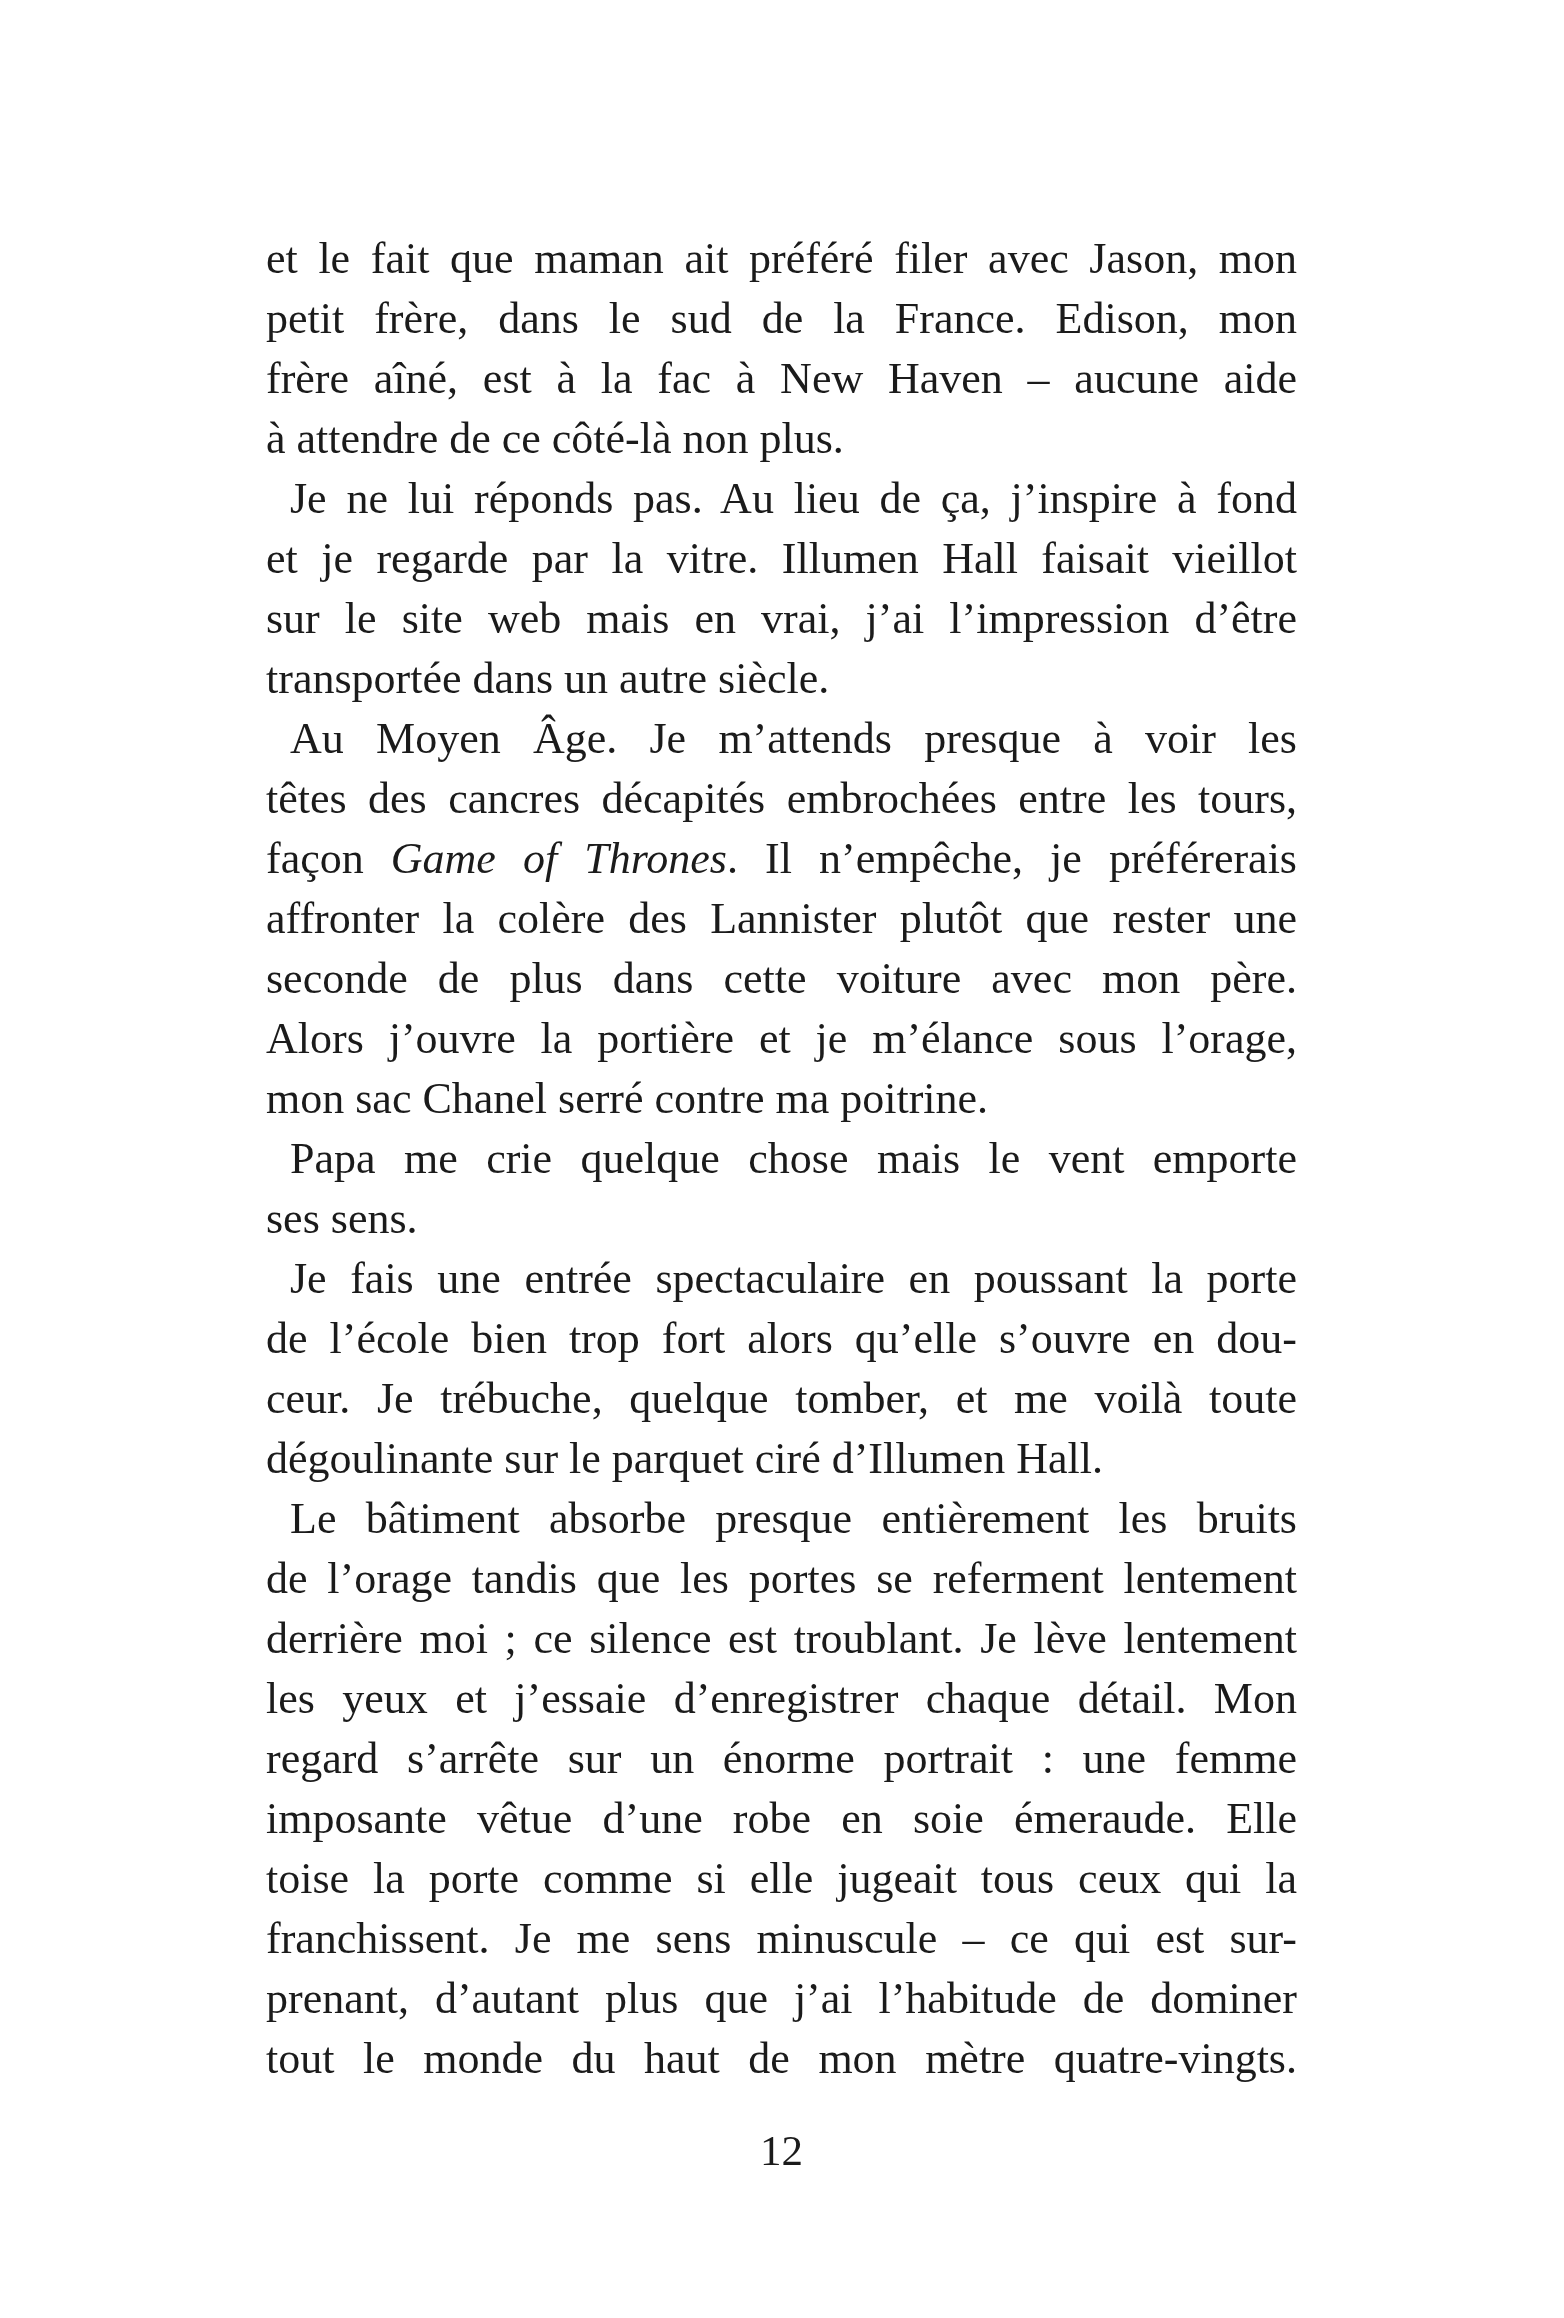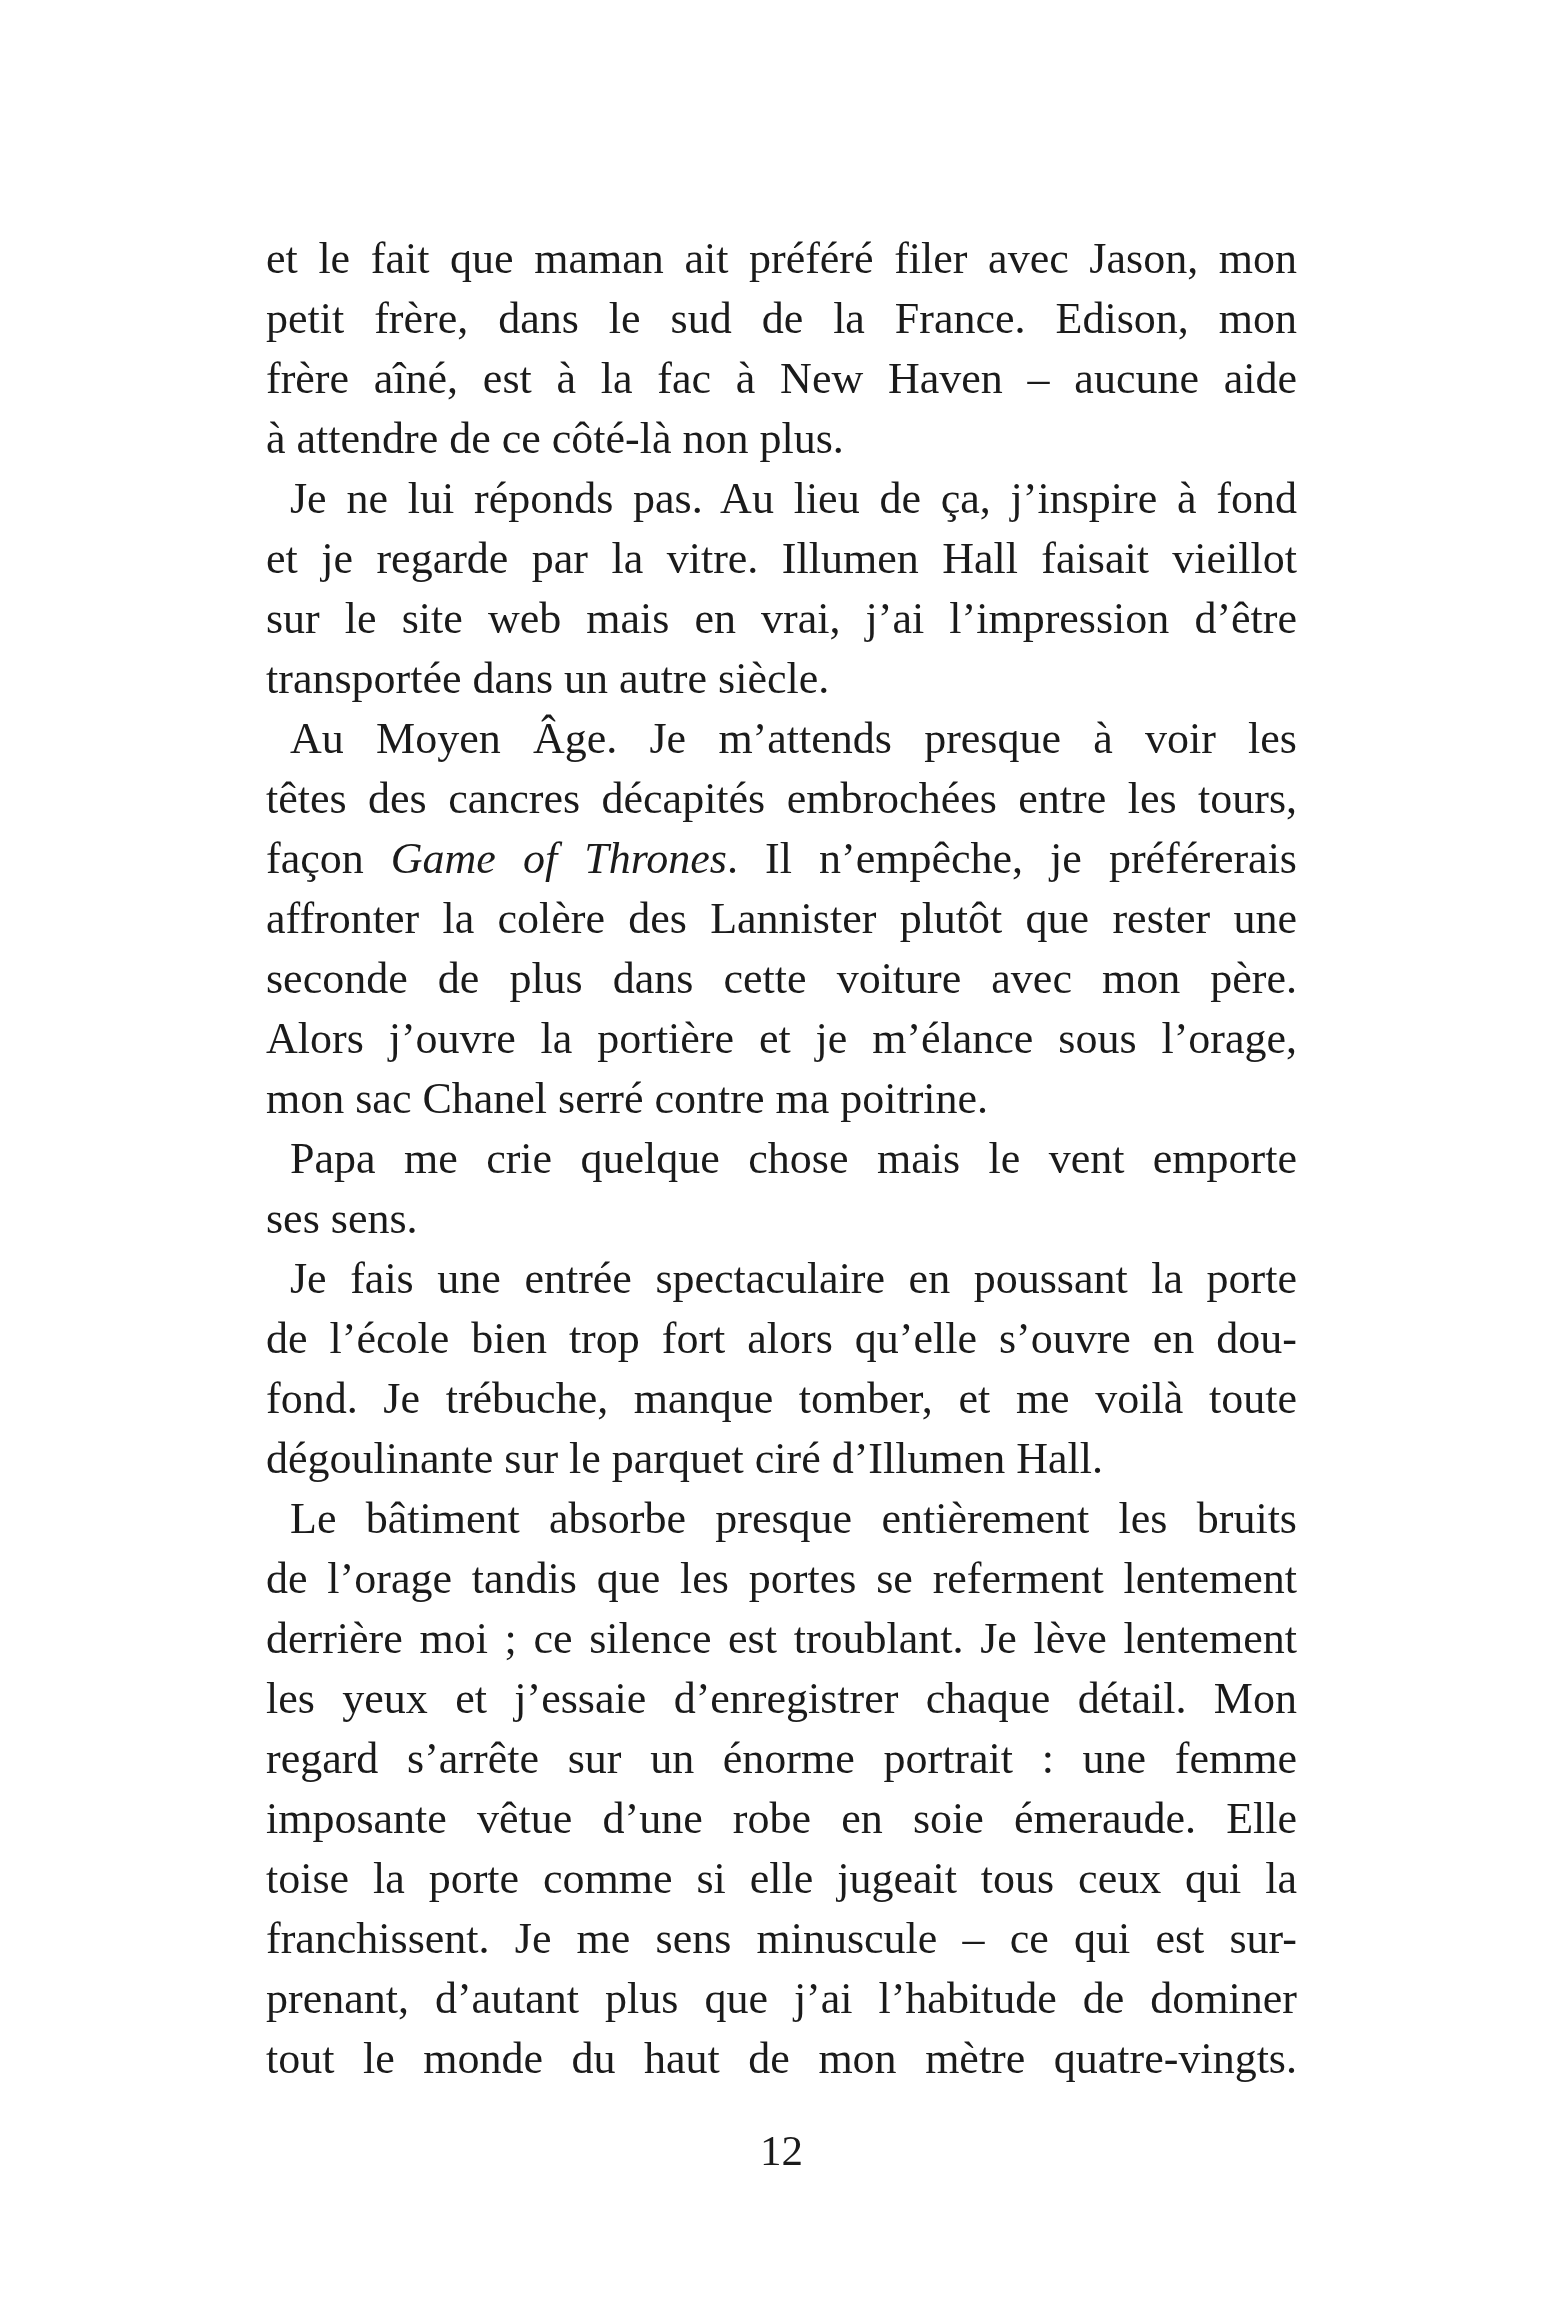--- a/index.html
+++ b/index.html
@@ -59,21 +59,21 @@
       <div class="line"><span>têtes des cancres décapités embrochées entre les tours,</span></div>
       <div class="line"><span>façon </span><span class="it">Game of Thrones</span><span>. Il n’empêche, je préférerais</span></div>
       <div class="line"><span>affronter la colère des Lannister plutôt que rester une</span></div>
       <div class="line"><span>seconde de plus dans cette voiture avec mon père.</span></div>
       <div class="line"><span>Alors j’ouvre la portière et je m’élance sous l’orage,</span></div>
       <div class="line para-end"><span>mon sac Chanel serré contre ma poitrine.</span></div>
       <div class="line indent"><span>Papa me crie quelque chose mais le vent emporte</span></div>
       <div class="line para-end"><span>ses sens.</span></div>
       <div class="line indent"><span>Je fais une entrée spectaculaire en poussant la porte</span></div>
       <div class="line"><span>de l’école bien trop fort alors qu’elle s’ouvre en dou-</span></div>
-      <div class="line"><span>fond. Je trébuche, manque tomber, et me voilà toute</span></div>
+      <div class="line"><span>ceur. Je trébuche, quelque tomber, et me voilà toute</span></div>
       <div class="line para-end"><span>dégoulinante sur le parquet ciré d’Illumen Hall.</span></div>
       <div class="line indent"><span>Le bâtiment absorbe presque entièrement les bruits</span></div>
       <div class="line"><span>de l’orage tandis que les portes se referment lentement</span></div>
       <div class="line"><span>derrière moi ; ce silence est troublant. Je lève lentement</span></div>
       <div class="line"><span>les yeux et j’essaie d’enregistrer chaque détail. Mon</span></div>
       <div class="line"><span>regard s’arrête sur un énorme portrait : une femme</span></div>
       <div class="line"><span>imposante vêtue d’une robe en soie émeraude. Elle</span></div>
       <div class="line"><span>toise la porte comme si elle jugeait tous ceux qui la</span></div>
       <div class="line"><span>franchissent. Je me sens minuscule – ce qui est sur-</span></div>
       <div class="line"><span>prenant, d’autant plus que j’ai l’habitude de dominer</span></div>

